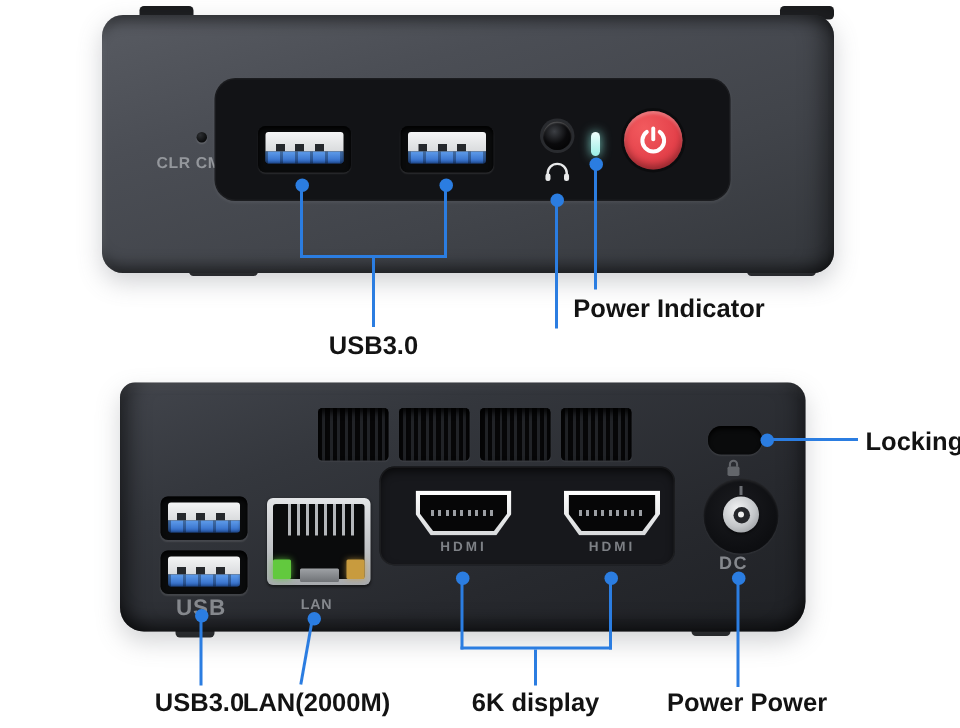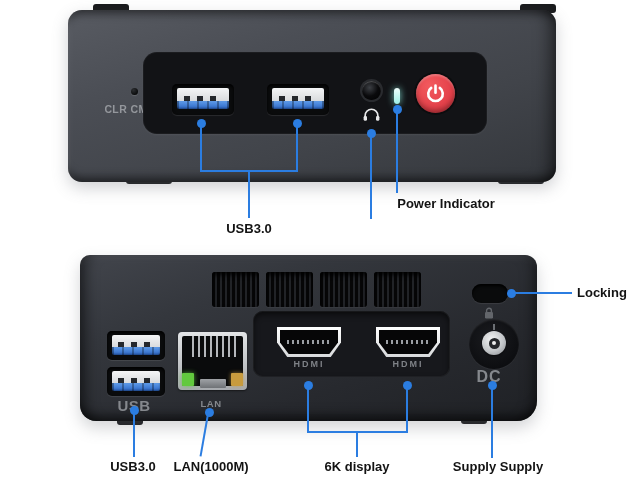--- a/index.html
+++ b/index.html
@@ -89,21 +89,21 @@
   .dc-ring{position:absolute;left:13px;top:12px;width:24px;height:24px;border-radius:50%;
     background:radial-gradient(circle at 40% 35%,#f2f3f4 0%,#c3c6c9 55%,#85888c 100%);
     box-shadow:0 1px 2px rgba(0,0,0,.6);}
   .dc-center{position:absolute;left:6.5px;top:6.5px;width:11px;height:11px;border-radius:50%;background:#24262a;}
   .dc-dot{position:absolute;left:3.5px;top:3.5px;width:4px;height:4px;border-radius:50%;background:#eceded;}
 
   
   .dot{position:absolute;width:9px;height:9px;border-radius:50%;background:var(--annotation,#2b7de1);}
   .vline{position:absolute;width:2px;background:var(--annotation,#2b7de1);}
   .hline{position:absolute;height:2px;background:var(--annotation,#2b7de1);}
-  .ann-label{position:absolute;font-weight:bold;font-size:13px;color:#131313;white-space:nowrap;}
+  .ann-label{position:absolute;font-weight:bold;font-size:17px;color:#131313;white-space:nowrap;}
   .centered{transform:translateX(-50%);}
 </style>
 </head>
 <body>
 
 <div class="canvas">
 
   <div class="foot" style="left:93px;top:4px;width:36px;height:9px;"></div>
   <div class="foot" style="left:520px;top:4px;width:36px;height:9px;"></div>
   <div class="foot" style="left:126px;top:174px;width:46px;height:10px;"></div>
@@ -219,40 +219,40 @@
     </div>
 
     <div class="dc-outer">
       <div class="dc-mark"></div>
       <div class="dc-ring">
         <div class="dc-center">
           <div class="dc-dot"></div>
         </div>
       </div>
     </div>
-    <div class="port-label" style="left:409px;top:113px;font-size:16px;letter-spacing:1px;">DC</div>
+    <div class="port-label" style="left:409px;top:113px;font-size:12px;letter-spacing:1px;">DC</div>
   </div>
 
   <div class="dot" style="left:506.5px;top:288.5px;"></div>
   <div class="hline" style="left:514px;top:292px;width:58px;"></div>
   <div class="ann-label" style="left:577px;top:285px;">Locking</div>
 
   <div class="dot" style="left:129.5px;top:405.5px;"></div>
   <div class="vline" style="left:133px;top:413px;height:44px;"></div>
   <div class="ann-label centered" style="left:133px;top:459px;">USB3.0</div>
 
   <div class="dot" style="left:204.5px;top:407.5px;"></div>
   <div class="vline" style="left:207px;top:414px;height:43px;transform:rotate(10deg);transform-origin:top center;"></div>
-  <div class="ann-label centered" style="left:211px;top:459px;">LAN(1000M)</div>
+  <div class="ann-label centered" style="left:211px;top:459px;">LAN(2000M)</div>
 
   <div class="dot" style="left:303.5px;top:380.5px;"></div>
   <div class="dot" style="left:402.5px;top:380.5px;"></div>
   <div class="vline" style="left:307px;top:388px;height:45px;"></div>
   <div class="vline" style="left:406px;top:388px;height:45px;"></div>
   <div class="hline" style="left:307px;top:431px;width:101px;"></div>
   <div class="vline" style="left:356px;top:433px;height:24px;"></div>
   <div class="ann-label centered" style="left:357px;top:459px;">6K display</div>
 
   <div class="dot" style="left:487.5px;top:380.5px;"></div>
   <div class="vline" style="left:491px;top:388px;height:70px;"></div>
-  <div class="ann-label centered" style="left:498px;top:459px;">Supply Supply</div>
+  <div class="ann-label centered" style="left:498px;top:459px;">Power Power</div>
 
 </div>
 
 </body></html>

